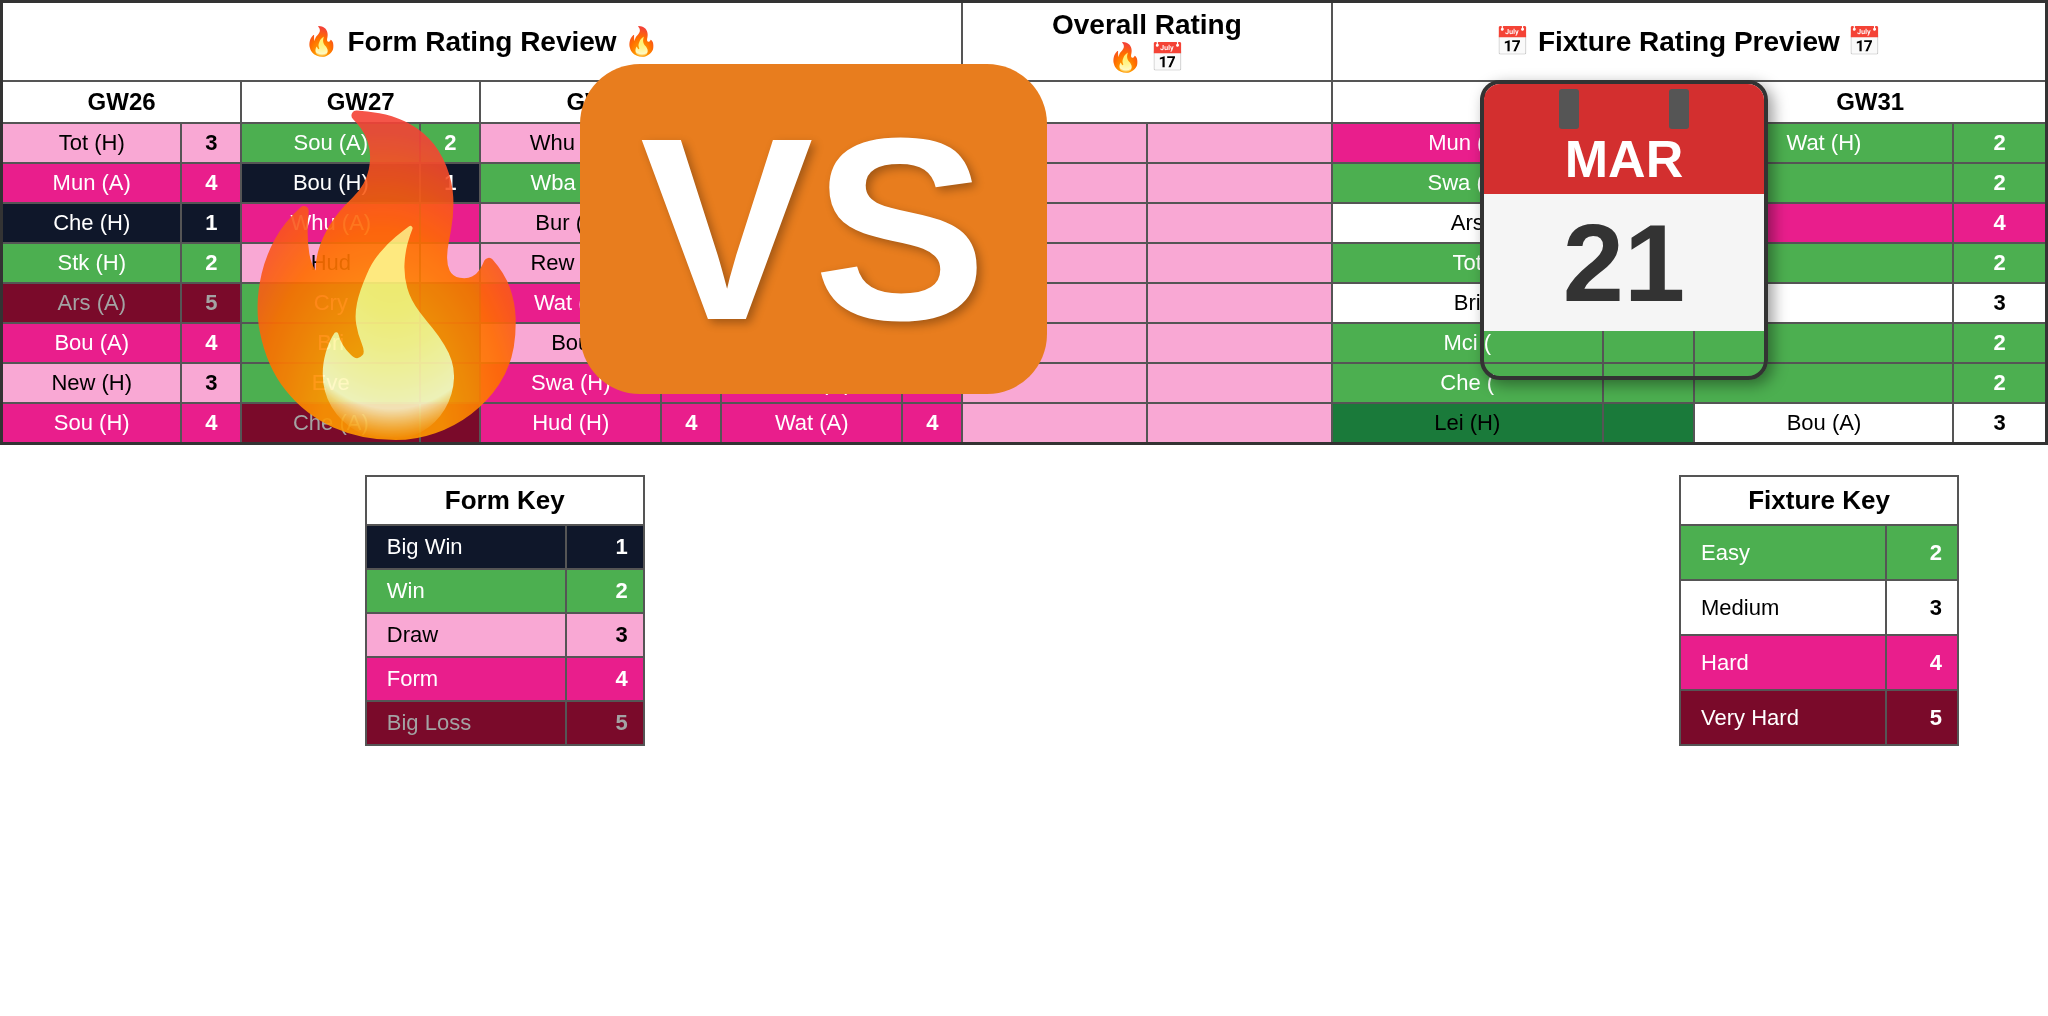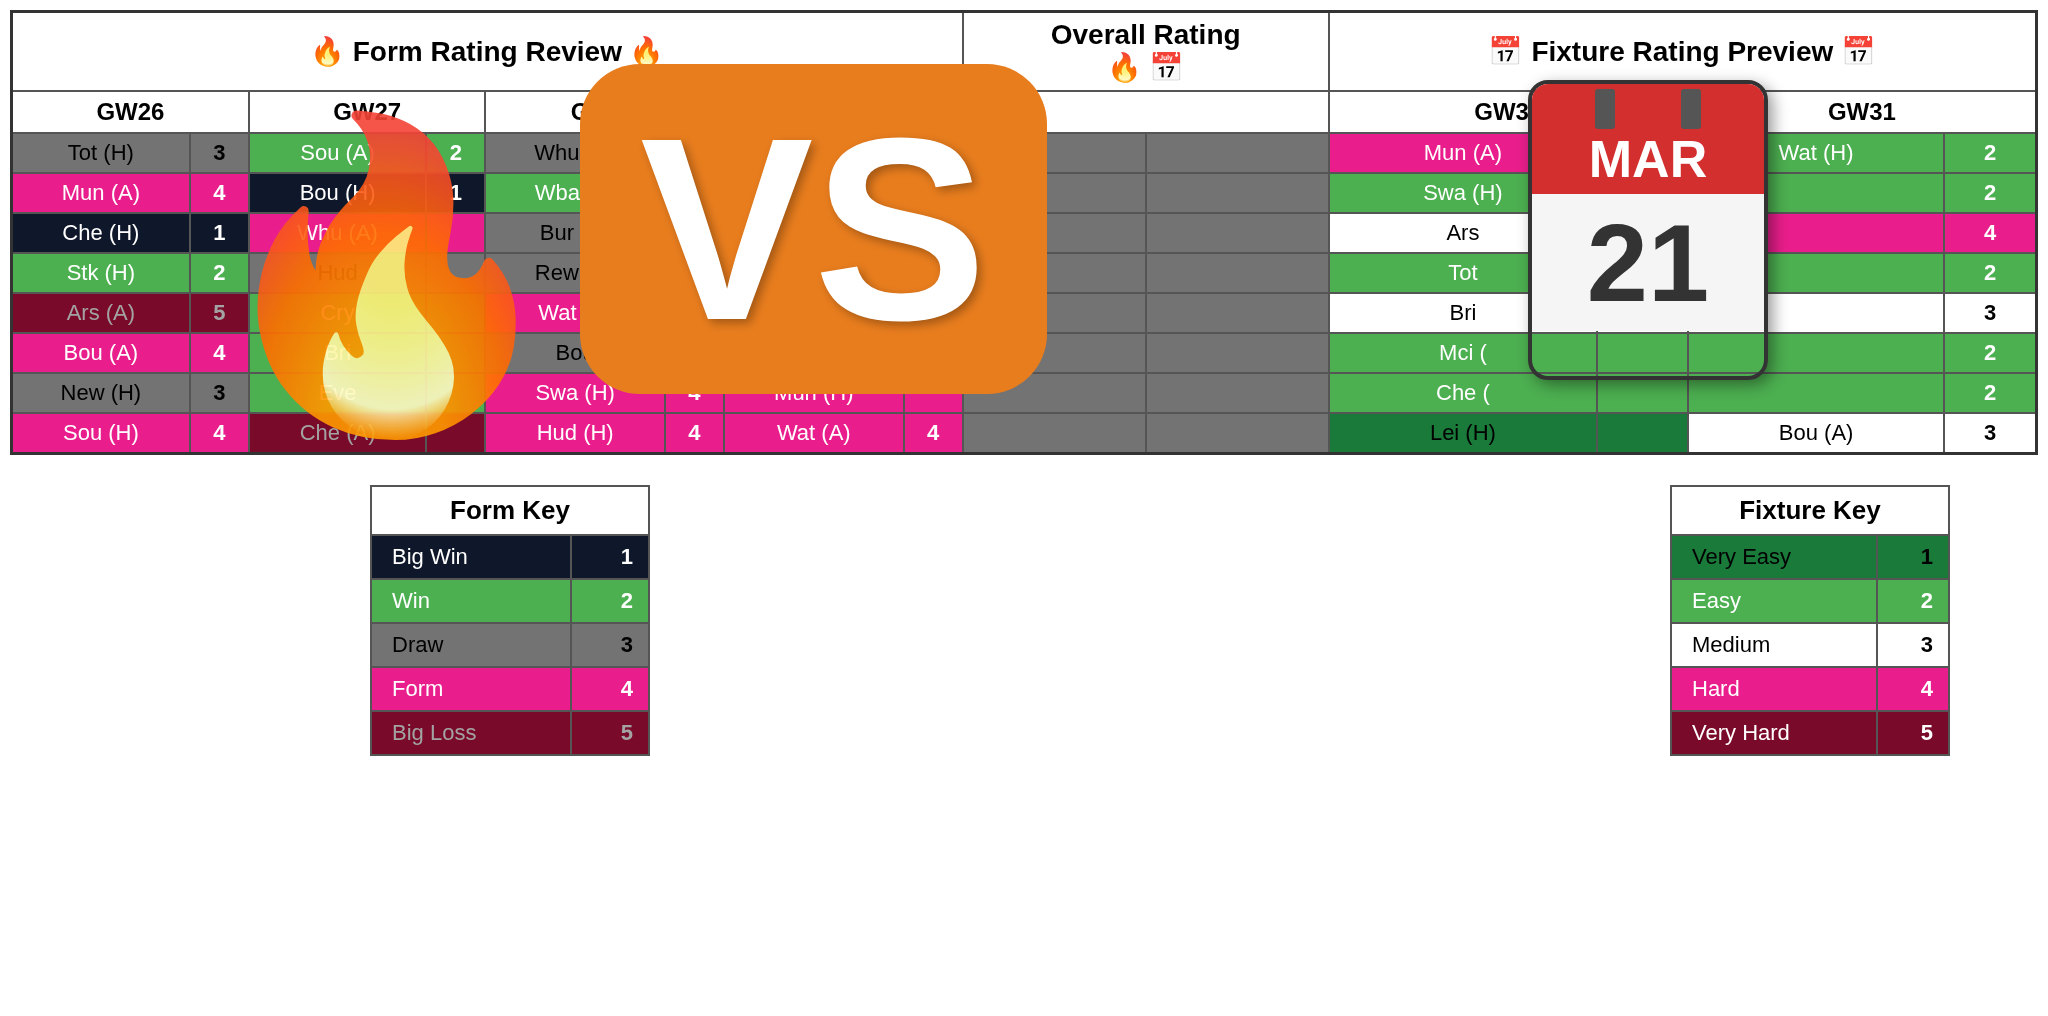--- a/index.html
+++ b/index.html
@@ -6,21 +6,20 @@
     body {
       font-family: Arial, sans-serif;
       background: #fff;
       width: 2048px;
       min-height: 1016px;
       position: relative;
       overflow: hidden;
     }
 
     .main-container {
-      padding: 10px;
     }
 
     
     .main-table {
       width: 100%;
       border-collapse: collapse;
       border: 3px solid #333;
       font-size: 22px;
     }
 
@@ -40,21 +39,21 @@
 
     .col-header {
       background: #fff;
       font-weight: bold;
       font-size: 24px;
     }
 
     
     .row-green-dark { background: #0f172a; color: #fff; }
     .row-green-light { background: #4caf50; color: #fff; }
-    .row-white { background: #737373; color: #000; }
+    .row-white { background: #f9a8d4; color: #000; }
     .row-pink { background: #e91e8c; color: #fff; }
     .row-dark-red { background: #7a0a2a; color: #a3a3a3; }
 
     
     .fix-green-light { background: #4caf50; color: #fff; }
     .fix-green-dark { background: #1a7a3a; color: #000000; }
     .fix-white { background: #fff; color: #000; }
     .fix-pink { background: #e91e8c; color: #fff; }
     .fix-dark-red { background: #7a0a2a; color: #fff; }
 
@@ -125,21 +124,21 @@
     .calendar-overlay {
       position: absolute;
       top: 80px;
       right: 280px;
       z-index: 11;
       pointer-events: none;
       font-size: 80px;
     }
 
     .calendar-icon {
-      width: 240px;
+      width: 288px;
       height: 300px;
       border-radius: 20px;
       overflow: hidden;
       border: 4px solid #333;
       box-shadow: 5px 5px 15px rgba(0,0,0,0.4);
     }
 
     .calendar-top {
       background: #d32f2f;
       color: white;
@@ -380,24 +379,20 @@
         </tbody>
     </table>
     <div style="flex:3"></div>
     <table class="key-table">
       <thead>
         <tr>
           <th colspan="2">Fixture Key</th>
         </tr>
       </thead>
       <tbody id="fixture-key-body">
-      <tr>
-            <td class="fix-green-dark">Very Easy</td>
-            <td class="fix-green-dark num-col" style="font-weight: bold;">1</td>
-          </tr>
           <tr>
             <td class="fix-green-light">Easy</td>
             <td class="fix-green-light num-col" style="font-weight: bold;">2</td>
           </tr>
           <tr>
             <td class="fix-white">Medium</td>
             <td class="fix-white num-col" style="font-weight: bold;">3</td>
           </tr>
           <tr>
             <td class="fix-pink">Hard</td>

